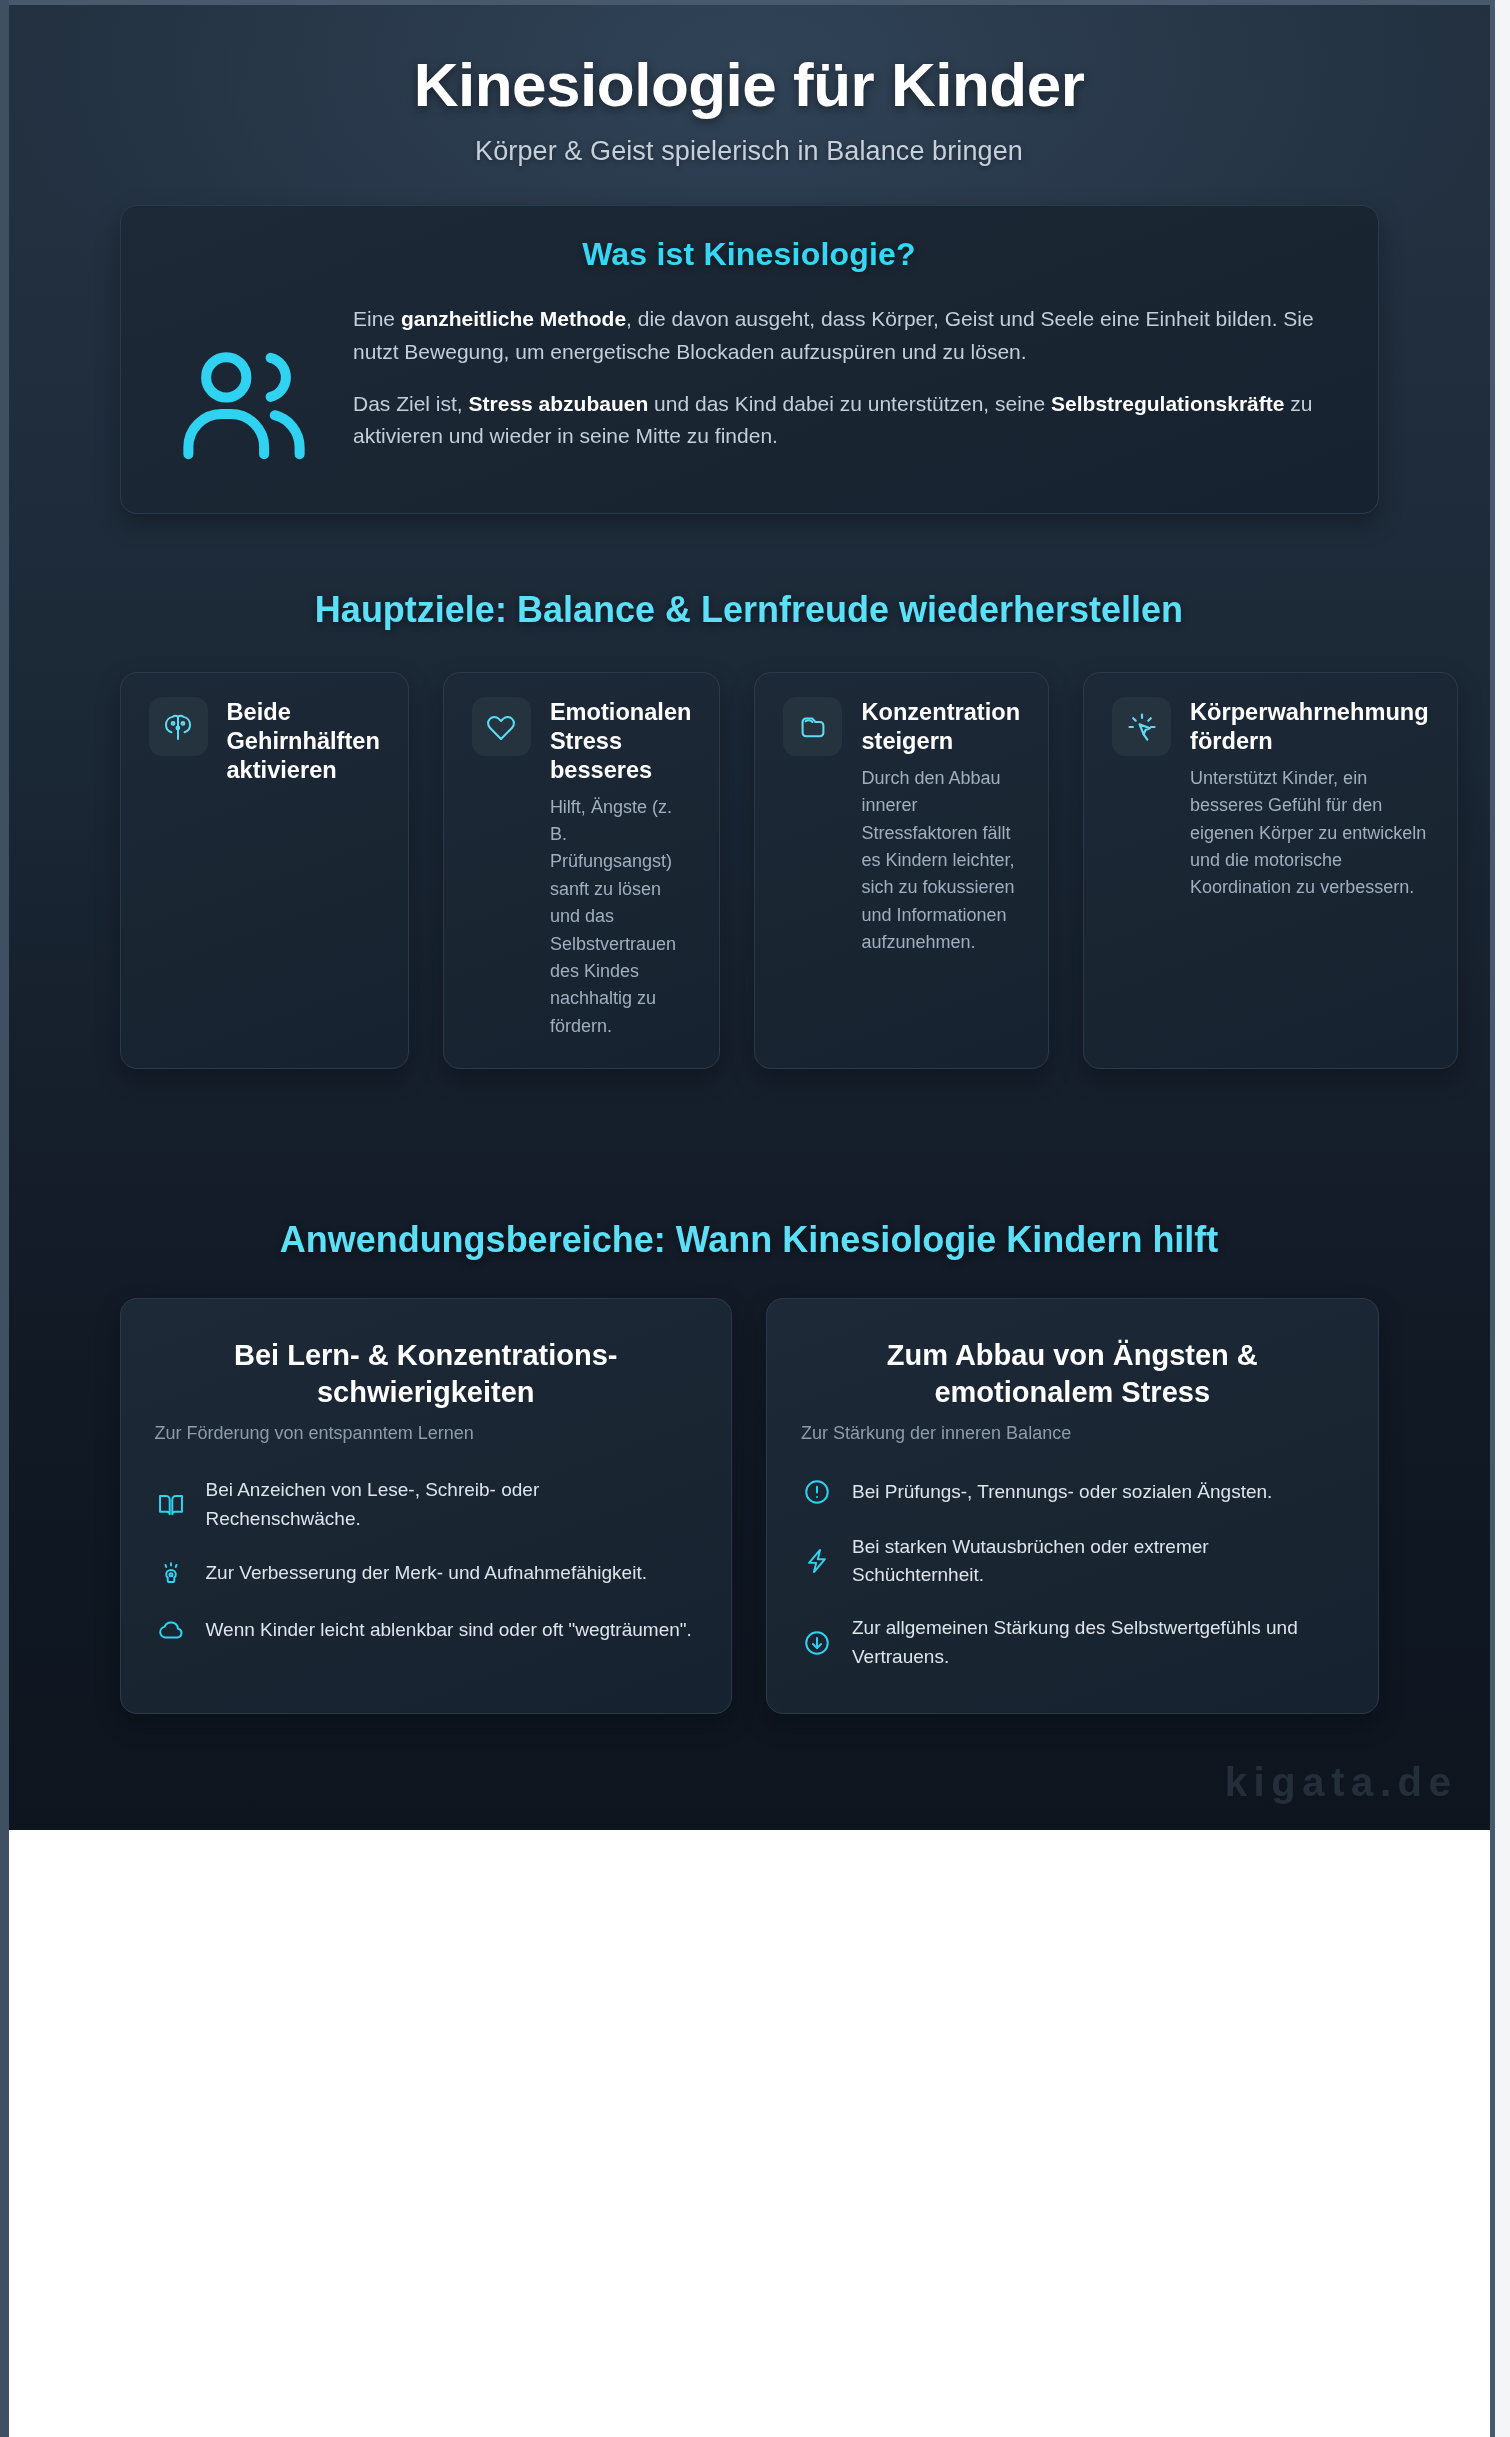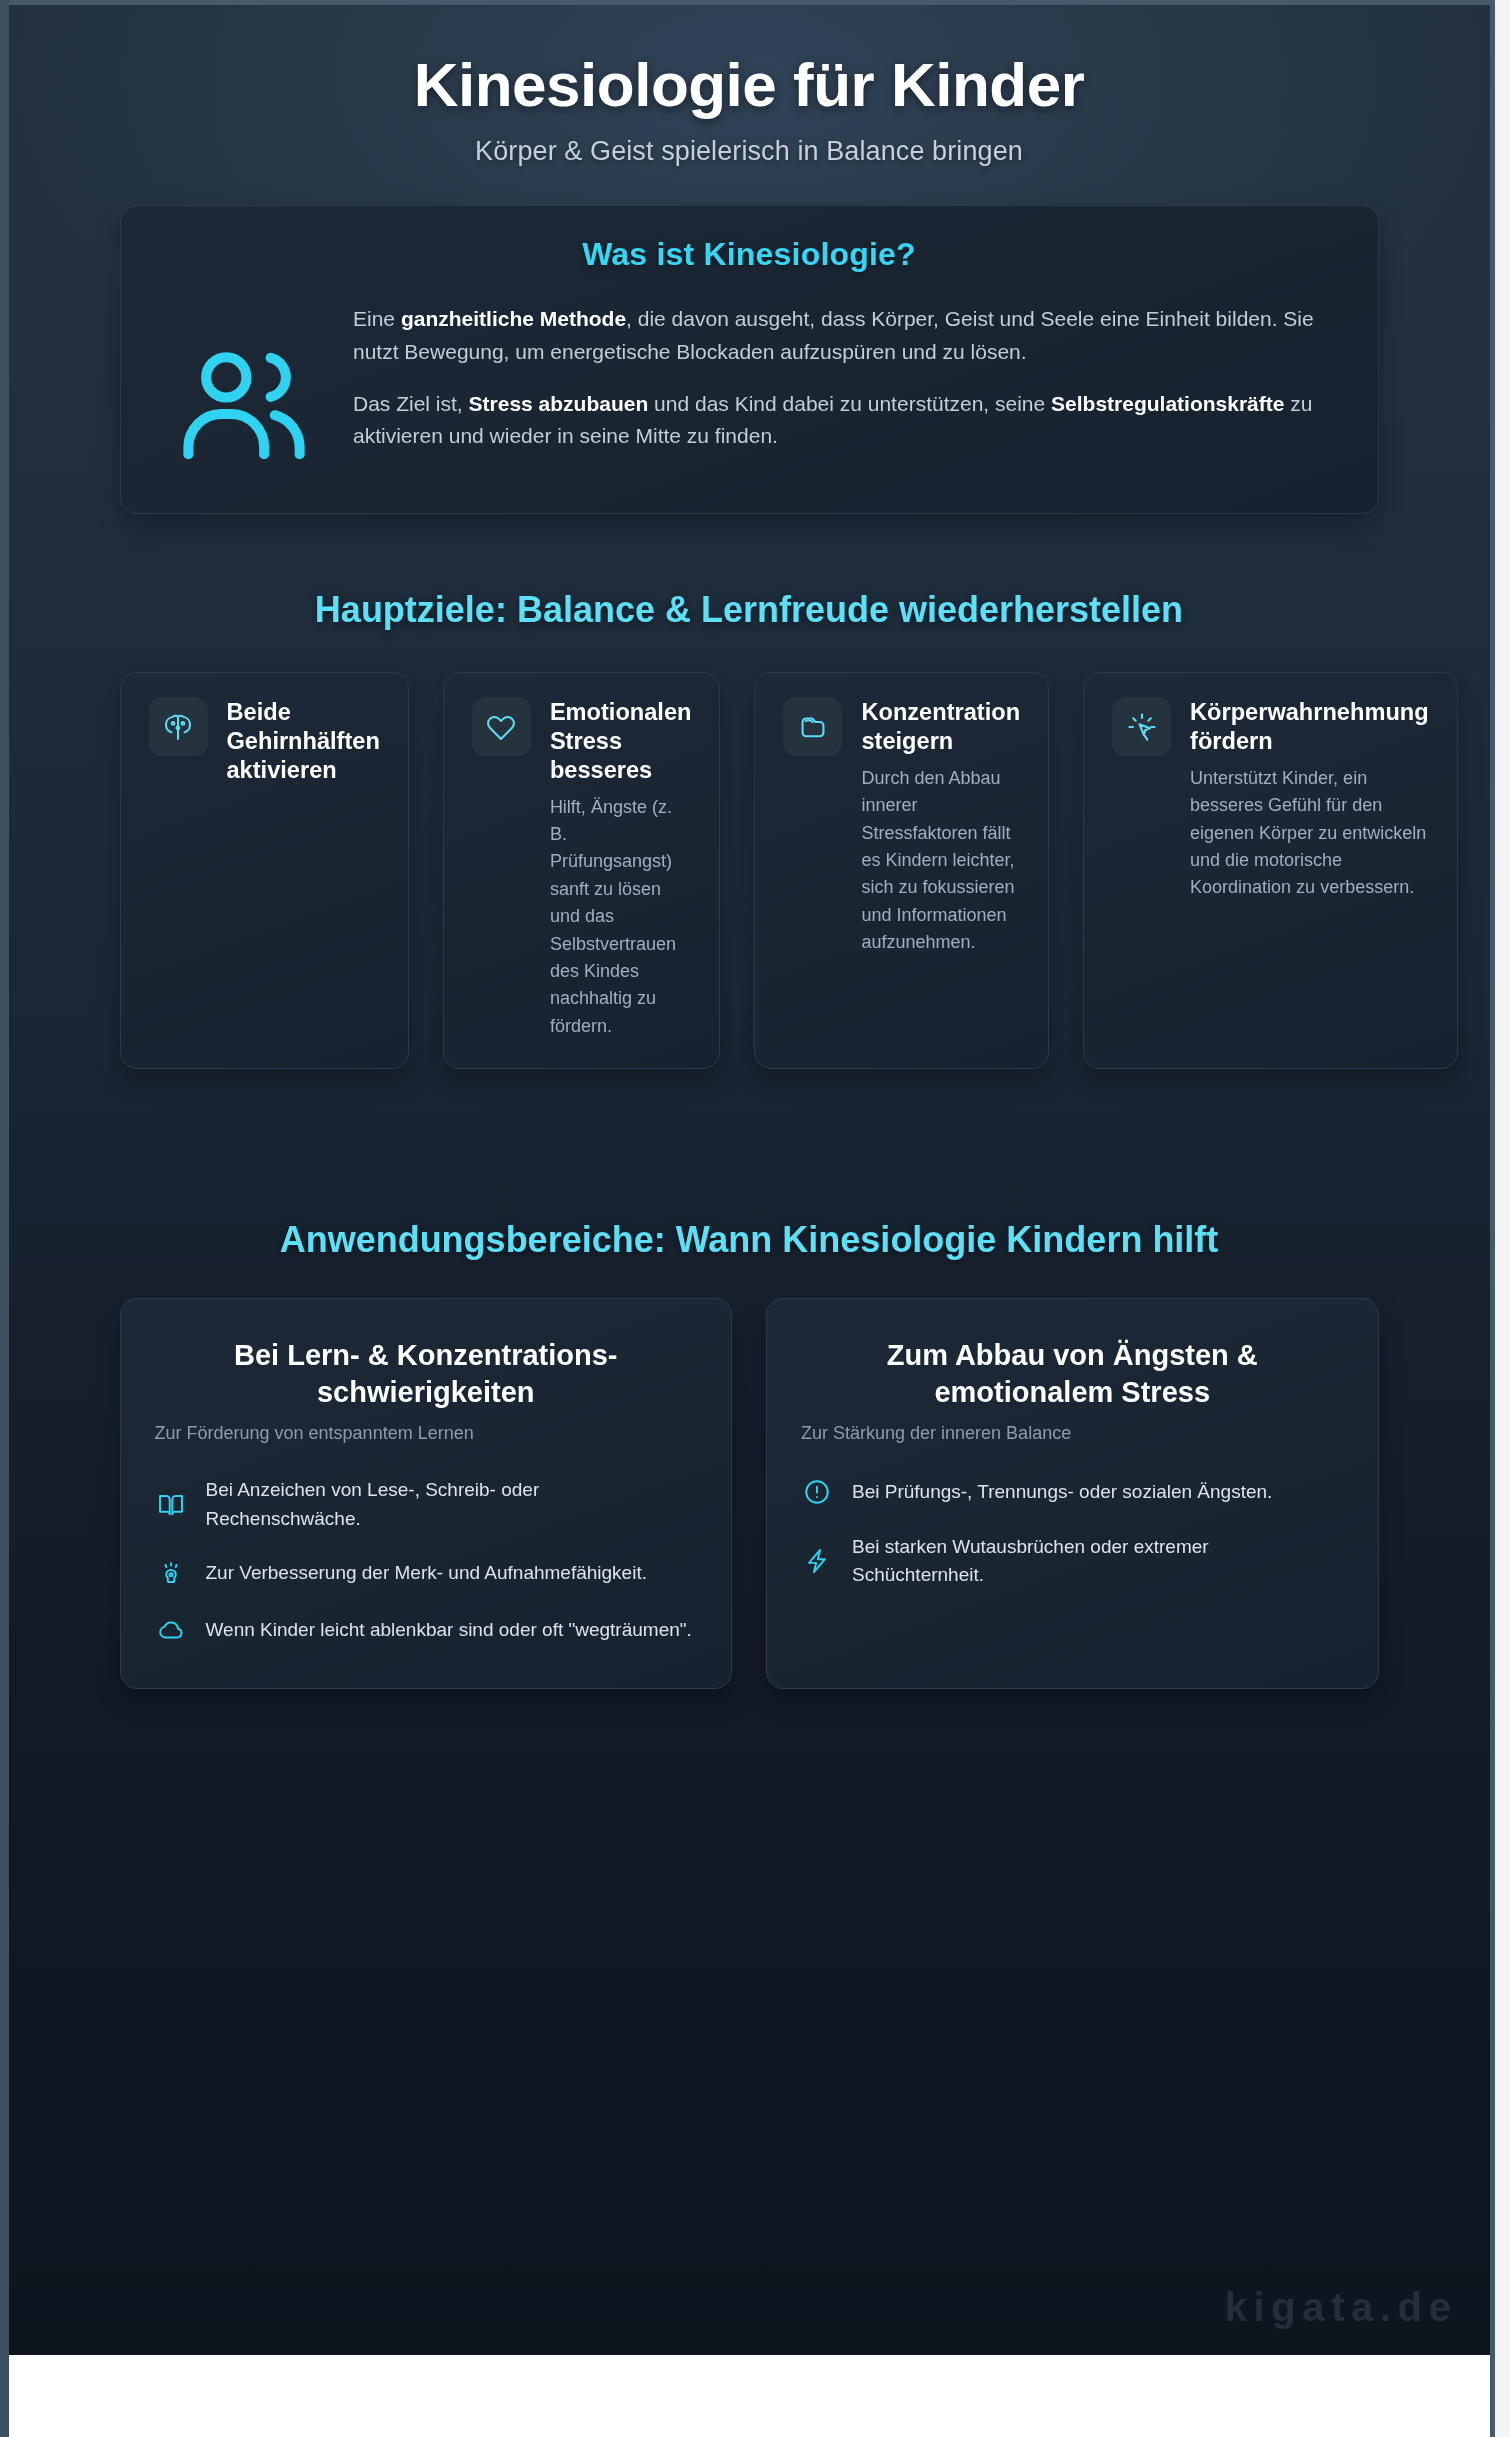--- a/index.html
+++ b/index.html
@@ -33,21 +33,21 @@
     background: #46596b;
   }
   .edge-top {
     position: absolute; left: 8.5px; top: 0; width: 1481px; height: 4.7px;
     background: #465a6c;
   }
 
   .canvas {
     position: absolute;
     left: 8.5px; top: 4.7px;
-    width: 1481px; height: 2350px;
+    width: 1481px; height: 1825px;
     background:
       radial-gradient(1227px 661px at 50% 3%, rgba(60,82,106,0.55) 0%, rgba(60,82,106,0) 62%),
       linear-gradient(180deg,
         #22303f 0%,
         #223040 10%,
         #1e2c3b 26%,
         #1a2735 42%,
         #161f2c 58%,
         #121a26 72%,
         #0f1722 86%,
@@ -383,20 +383,30 @@
 
           <div class="apply-item">
             <div class="apply-item-icon">
               <svg width="28" height="28" viewBox="0 0 24 24" fill="none" stroke="#2fd2f0" stroke-width="1.7" stroke-linecap="round" stroke-linejoin="round">
                 <path d="M14.6 2.5L5.2 13.6h6.1L9.4 21.5l9.4-11.1h-6.1z"></path>
               </svg>
             </div>
             <div class="apply-item-text">Bei starken Wutausbrüchen oder extremer Schüchternheit.</div>
           </div>
 
+          <div class="apply-item">
+            <div class="apply-item-icon">
+              <svg width="28" height="28" viewBox="0 0 24 24" fill="none" stroke="#2fd2f0" stroke-width="1.7" stroke-linecap="round" stroke-linejoin="round">
+                <circle cx="12" cy="12" r="9.2"></circle>
+                <path d="M12 7.6v8.6"></path>
+                <path d="M8.5 12.9L12 16.4l3.5-3.5"></path>
+              </svg>
+            </div>
+            <div class="apply-item-text">Zur allgemeinen Stärkung des Selbstwertgefühls und Vertrauens.</div>
+          </div>
 
         </div>
       </div>
 
     </div>
 
     <div class="watermark">kigata.de</div>
 
   </div>
 </div>

